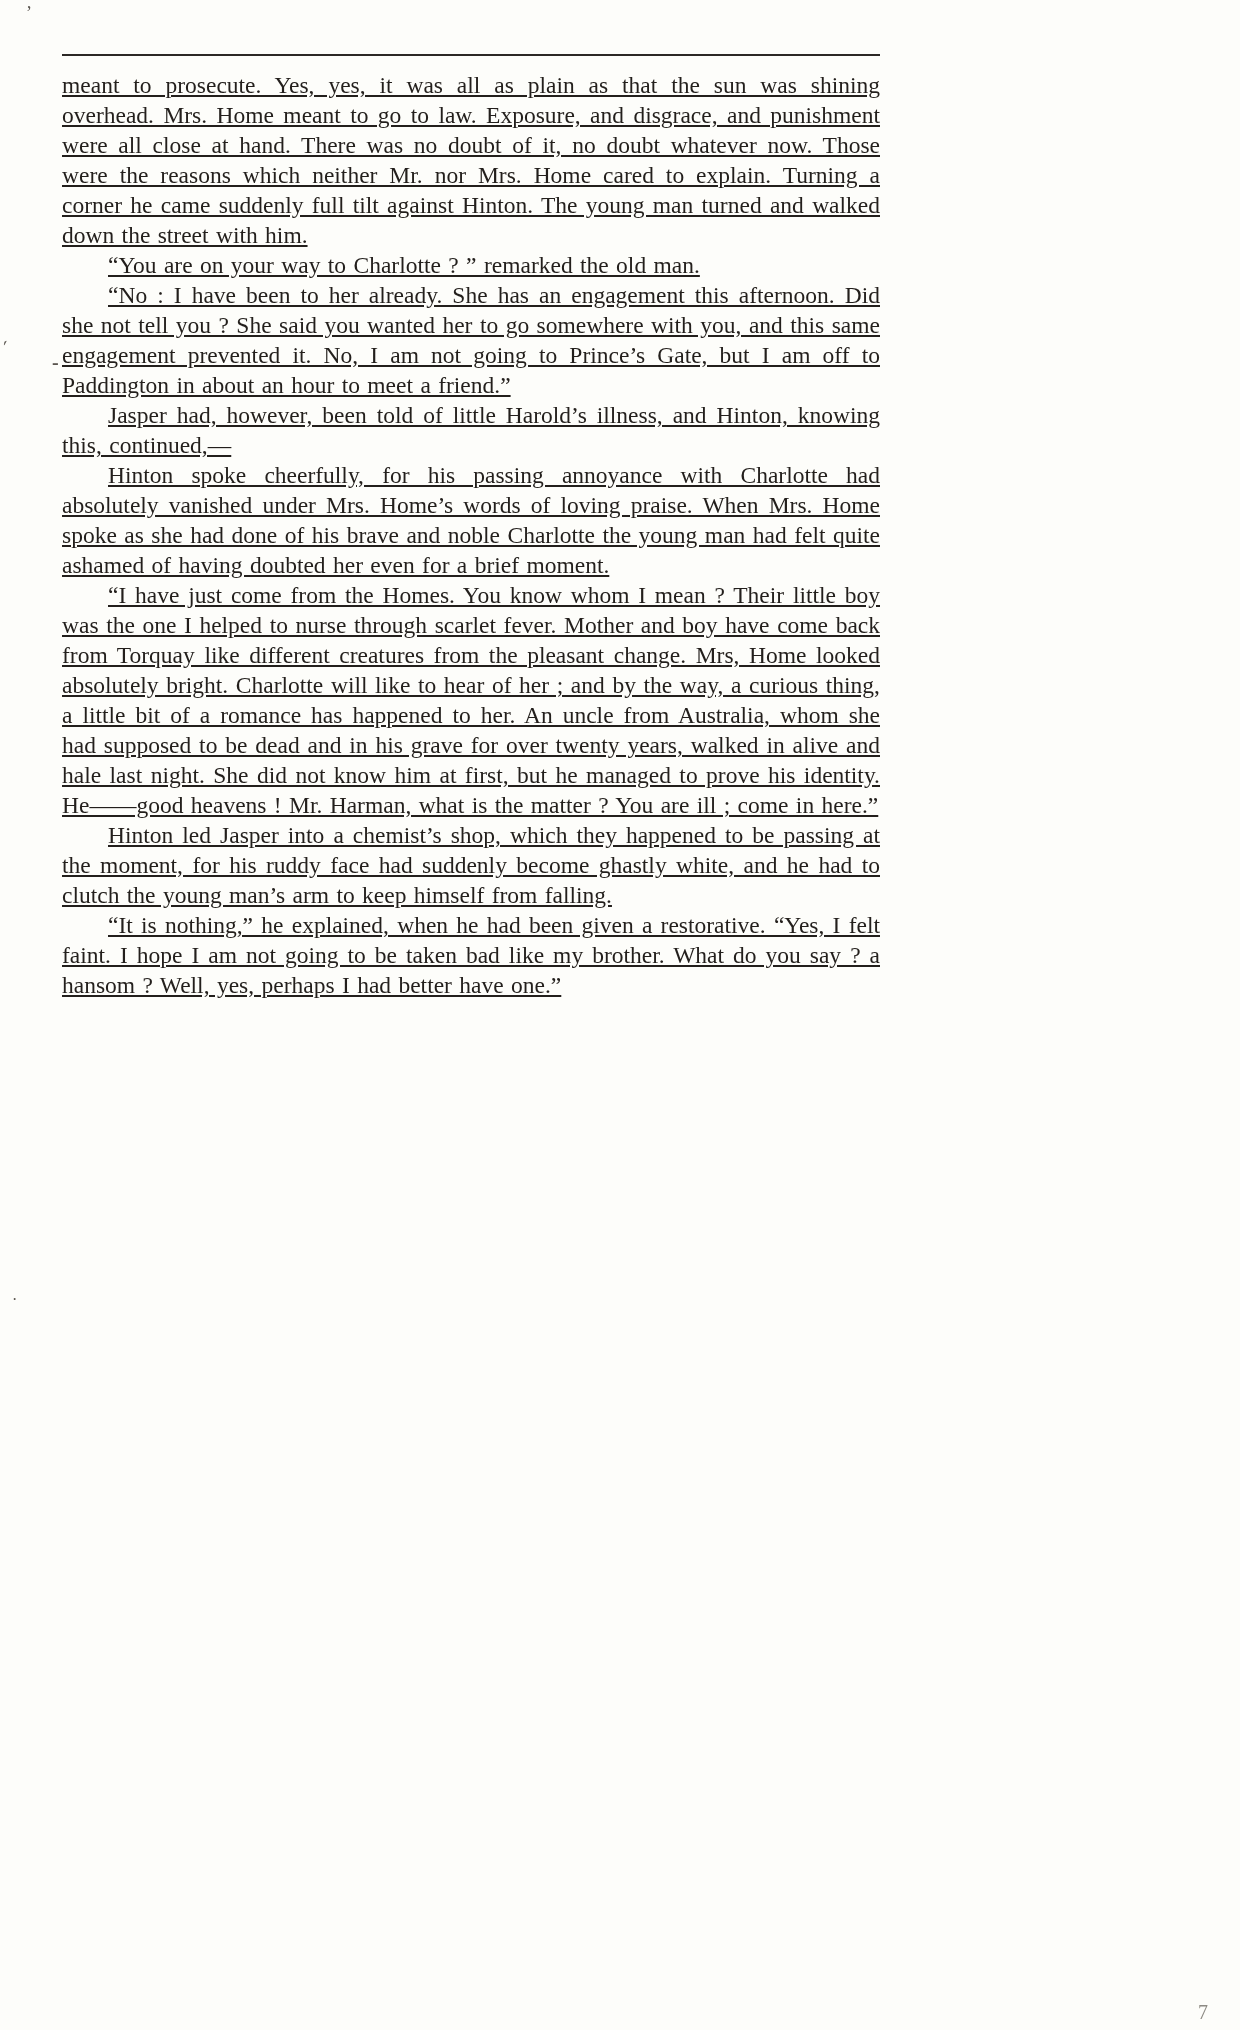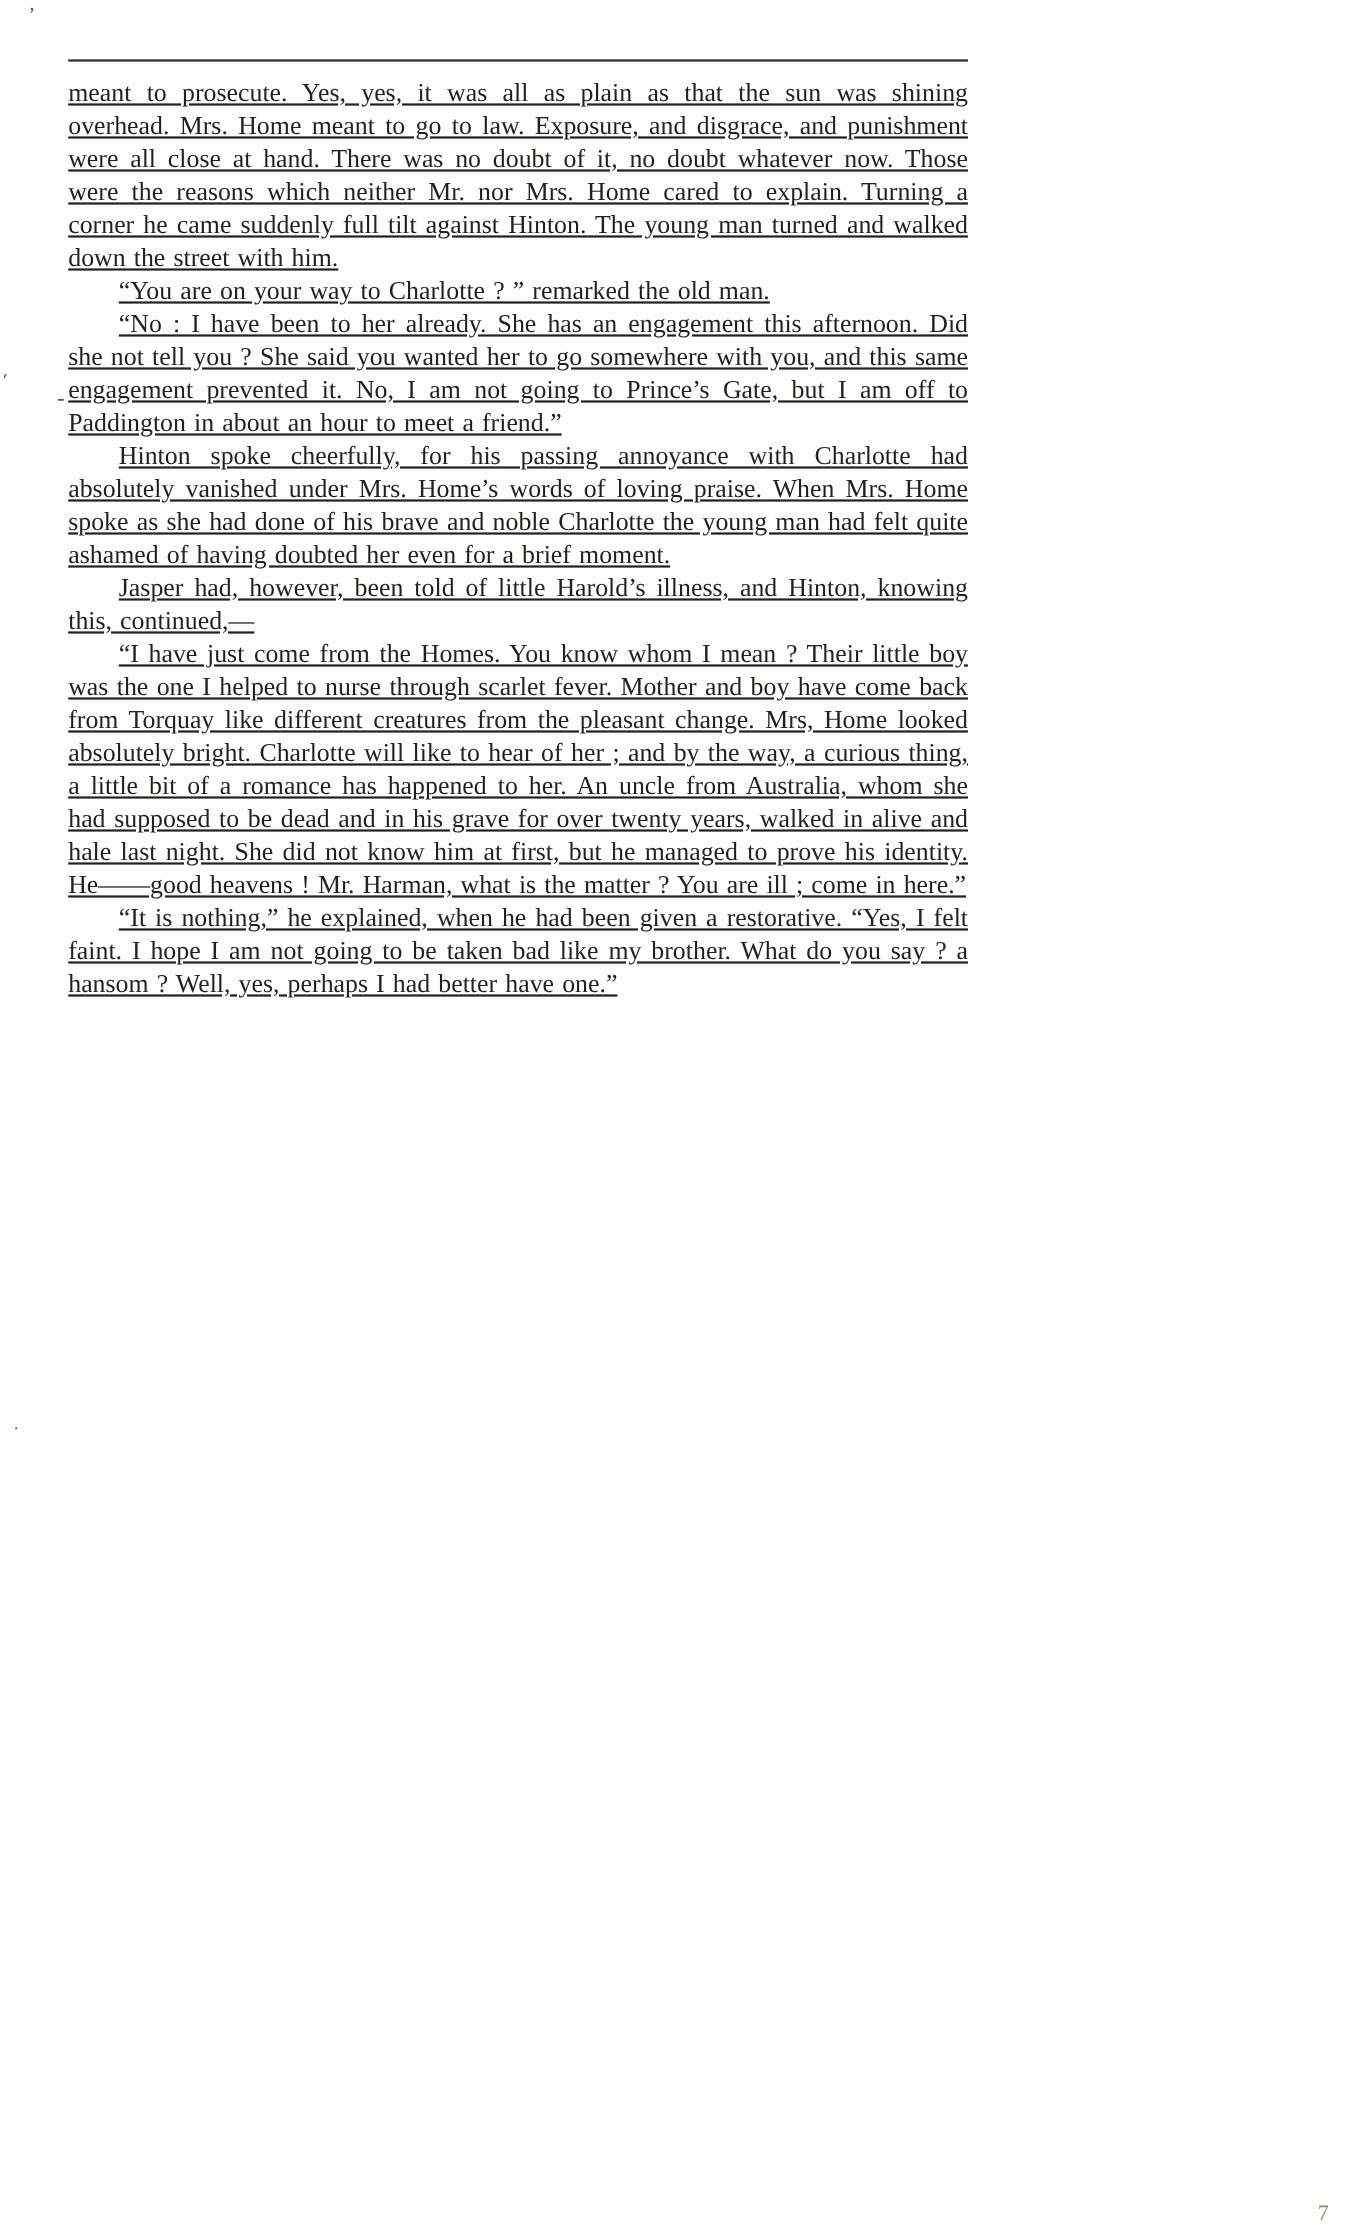--- a/index.html
+++ b/index.html
@@ -85,20 +85,21 @@
 
   <div class="column">
 
 
     <hr class="header-rule">
 
     <main class="page-body">
       <p class="para continuation">meant to prosecute.  Yes, yes, it was all as plain as that the sun was shining overhead.  Mrs. Home meant to go to law. Exposure, and disgrace, and punishment were all close at hand.  There was no doubt of it, no doubt whatever now. Those were the reasons which neither Mr. nor Mrs. Home cared to explain.  Turning a corner he came suddenly full tilt against Hinton.  The young man turned and walked down the street with him.</p>
       <p class="para">“You are on your way to Charlotte ? ” remarked the old man.</p>
       <p class="para">“No : I have been to her already.  She has an engagement this afternoon.  Did she not tell you ?  She said you wanted her to go somewhere with you, and this same engagement prevented it.  No, I am not going to Prince’s Gate, but I am off to Paddington in about an hour to meet a friend.”</p>
+      <p class="para">Jasper had, however, been told of little Harold’s illness, and Hinton, knowing this, continued,—</p>
       <p class="para">Hinton spoke cheerfully, for his passing annoyance with Charlotte had absolutely vanished under Mrs. Home’s words of loving praise.  When Mrs. Home spoke as she had done of his brave and noble Charlotte the young man had felt quite ashamed of having doubted her even for a brief moment.</p>
-      <p class="para">Jasper had, however, been told of little Harold’s illness, and Hinton, knowing this, continued,—</p>
       <p class="para">“I have just come from the Homes.  You know whom I mean ?  Their little boy was the one I helped to nurse through scarlet fever.  Mother and boy have come back from Torquay like different creatures from the pleasant change.  Mrs, Home looked absolutely bright.  Charlotte will like to hear of her ; and by the way, a curious thing, a little bit of a romance has happened to her.  An uncle from Australia, whom she had supposed to be dead and in his grave for over twenty years, walked in alive and hale last night.  She did not know him at first, but he managed to prove his identity.  He——good heavens !  Mr. Harman, what is the matter ?  You are ill ; come in here.”</p>
+      <p class="para">Hinton led Jasper into a chemist’s shop, which they happened to be passing at the moment, for his ruddy face had suddenly become ghastly white, and he had to clutch the young man’s arm to keep himself from falling.</p>
       <p class="para">“It is nothing,” he explained, when he had been given a restorative.  “Yes, I felt faint.  I hope I am not going to be taken bad like my brother.  What do you say ? a hansom ? Well, yes, perhaps I had better have one.”</p>
     </main>
 
   </div>
 </div>
 
 </body></html>

